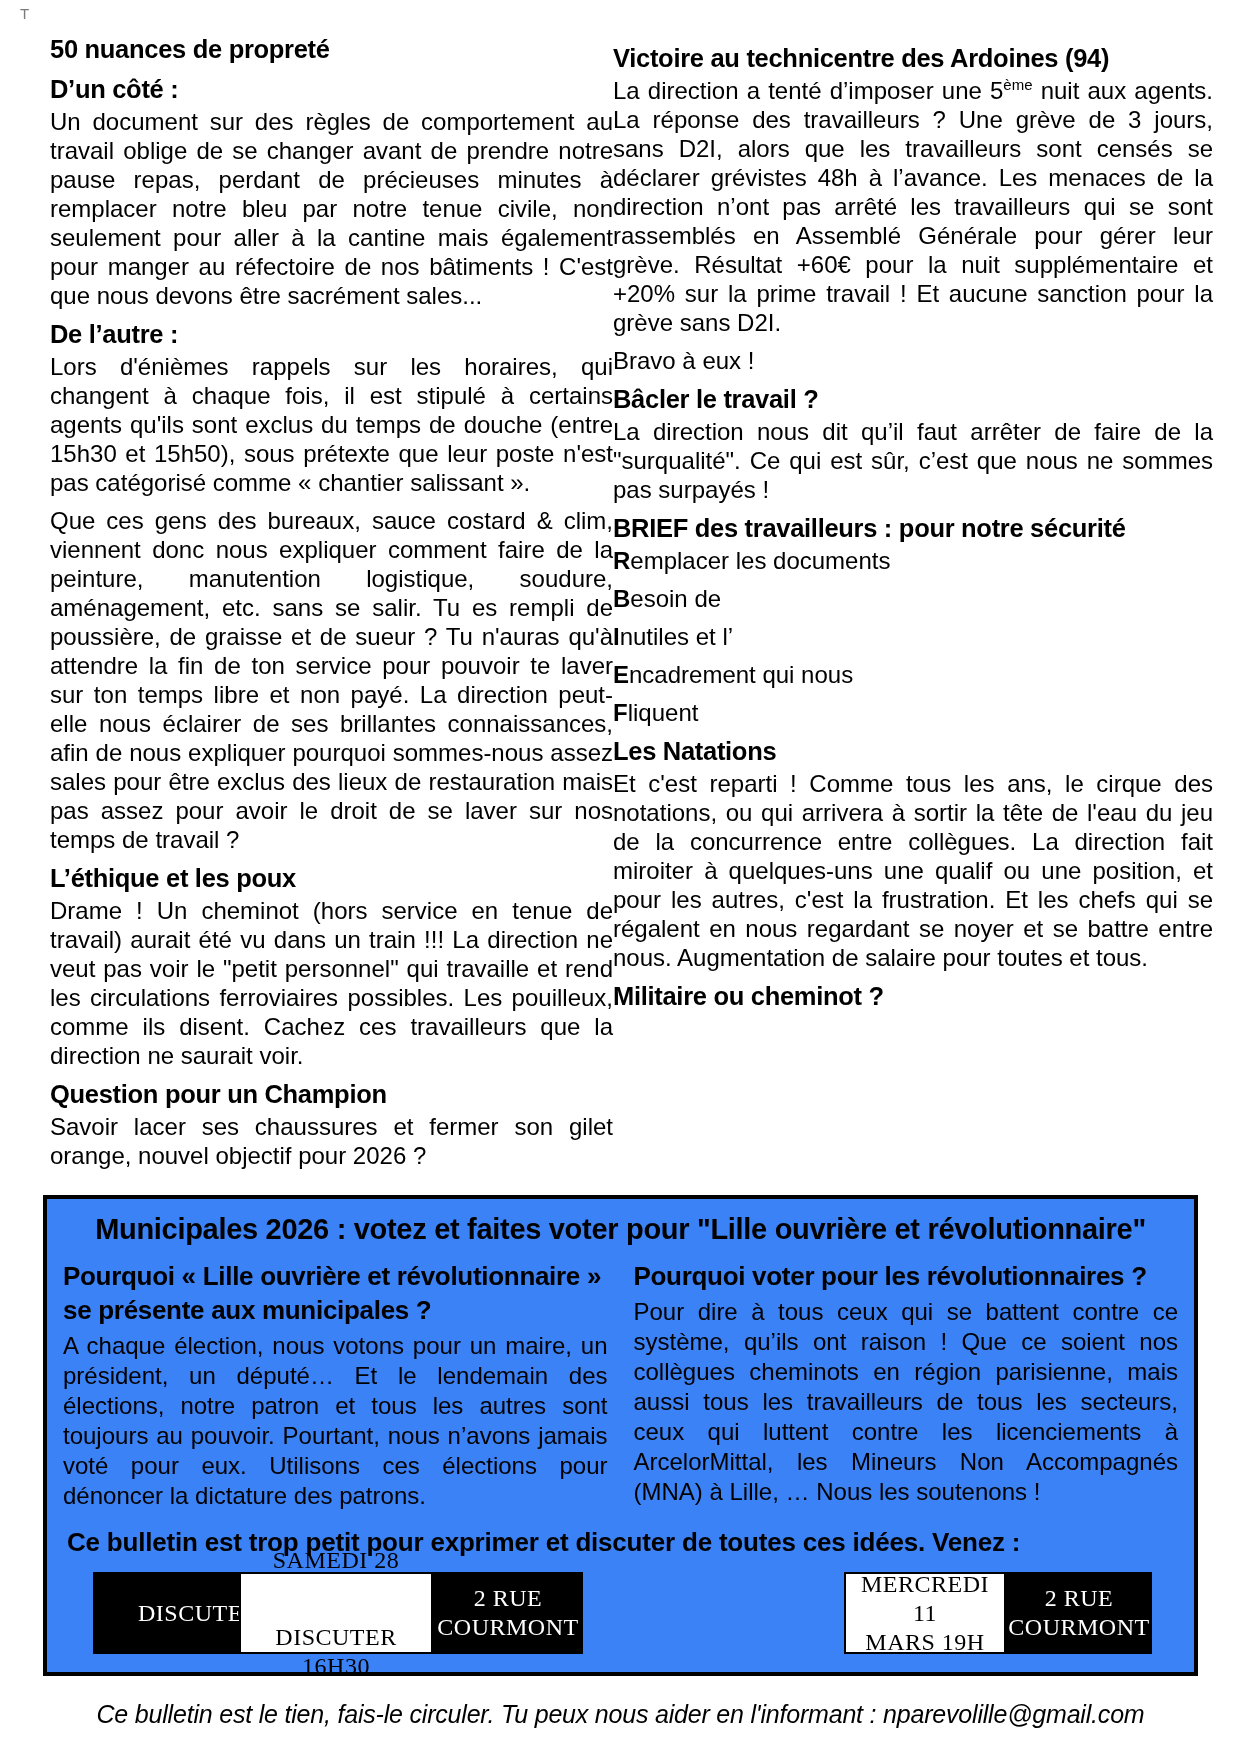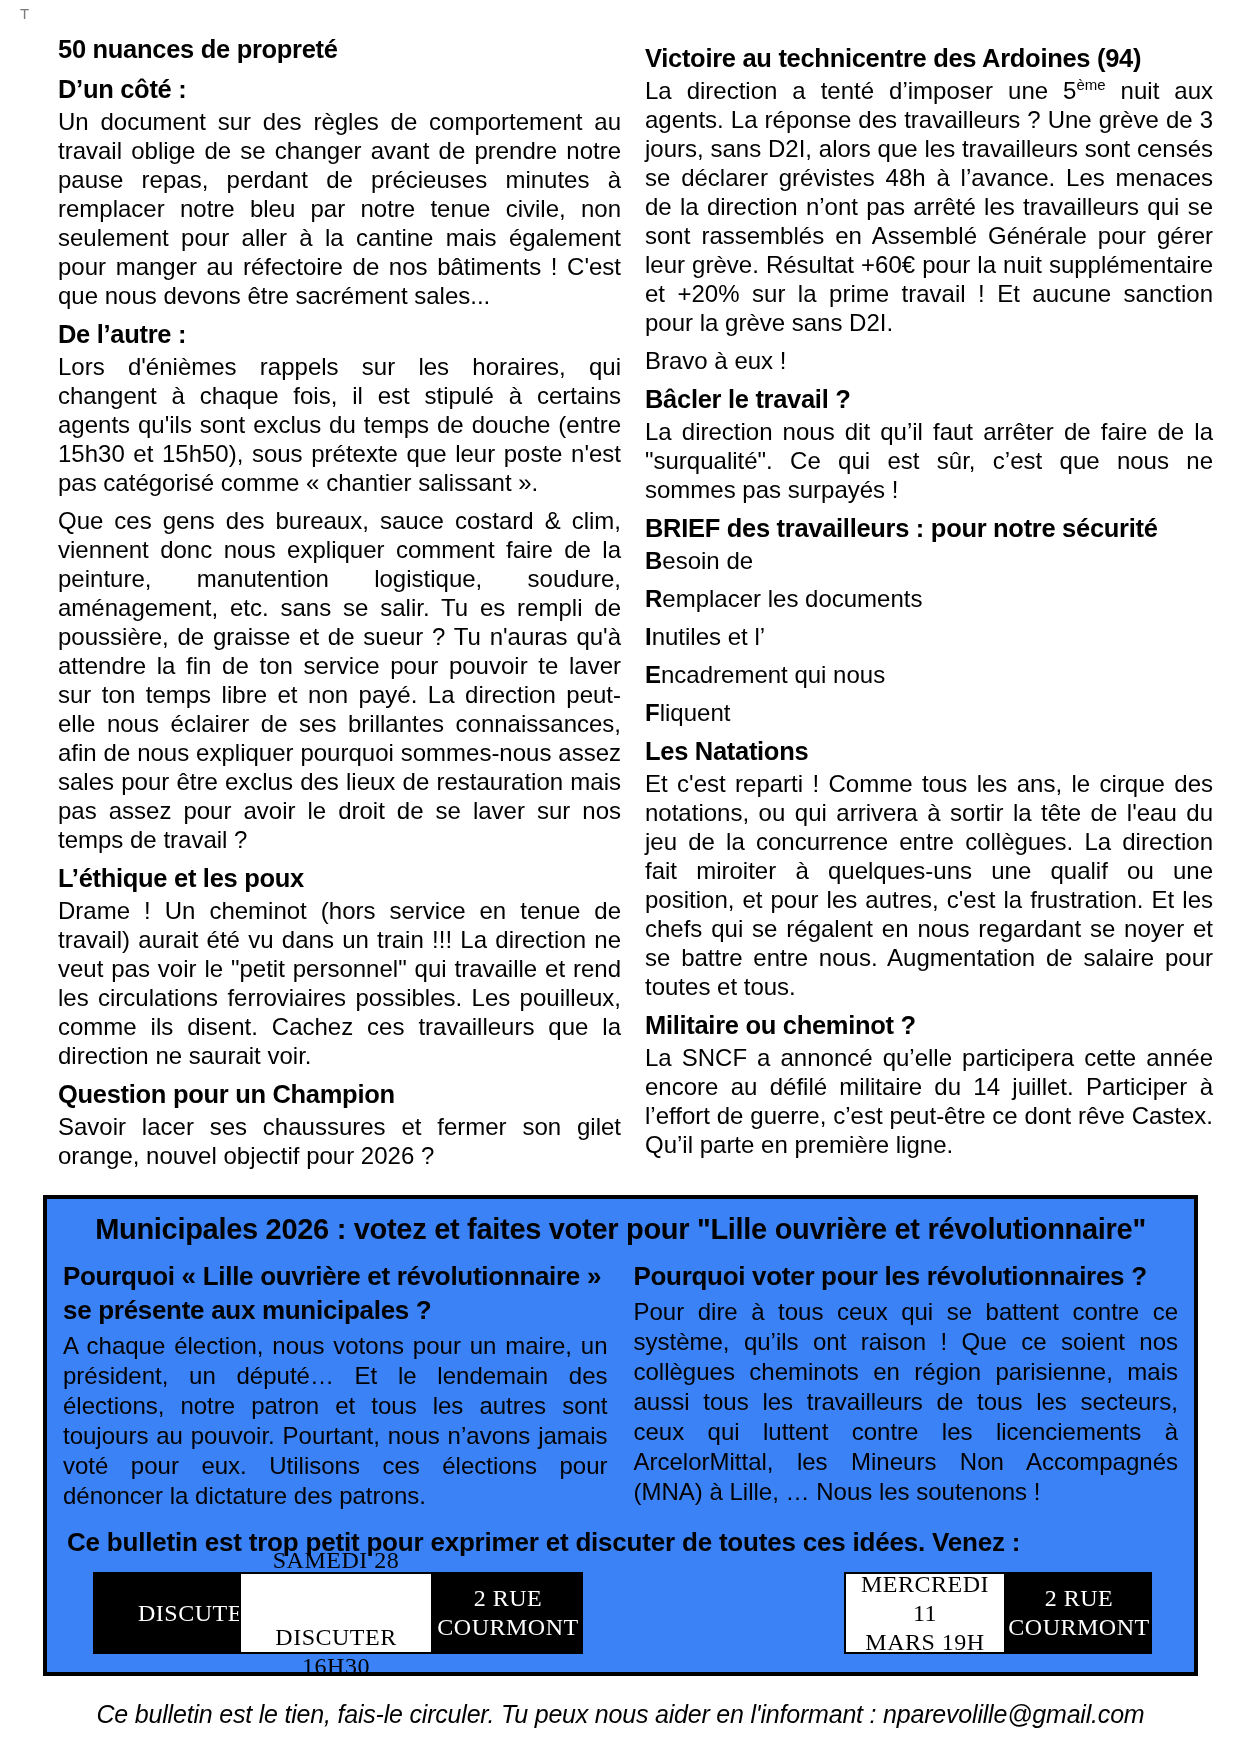--- a/index.html
+++ b/index.html
@@ -10,22 +10,20 @@
     font-family:"Liberation Sans","DejaVu Sans",sans-serif;
     overflow:hidden;
   }
   .corner-mark{
     position:absolute;top:5px;left:20px;
     font-size:15px;color:#7a7a7a;
   }
   .columns{
     display:flex;
     padding:34px 28px 0 50px;
-    gap:24px;
-    margin-left:8px;
   }
   .col-left{flex:0 0 563px;}
   .col-right{flex:1;min-width:0;}
   .col h1,.col h2{
     font-size:25.5px;font-weight:bold;
     line-height:31px;margin:9px 0 2px 0;
     letter-spacing:-0.3px;white-space:nowrap;
   }
   .col h1{margin-top:0;}
   .col p{
@@ -109,30 +107,29 @@
     </div>
 
     <div class="col col-right">
       <h2>Victoire au technicentre des Ardoines (94)</h2>
       <p><span>La direction a tenté d’imposer une 5</span><sup>ème</sup><span> nuit aux agents. La réponse des travailleurs ? Une grève de 3 jours, sans D2I, alors que les travailleurs sont censés se déclarer grévistes 48h à l’avance. Les menaces de la direction n’ont pas arrêté les travailleurs qui se sont rassemblés en Assemblé Générale pour gérer leur grève. Résultat +60€ pour la nuit supplémentaire et +20% sur la prime travail ! Et aucune sanction pour la grève sans D2I.</span></p>
       <p class="noj">Bravo à eux !</p>
       <h2>Bâcler le travail ?</h2>
       <p>La direction nous dit qu’il faut arrêter de faire de la "surqualité". Ce qui est sûr, c’est que nous ne sommes pas surpayés !</p>
       <h2>BRIEF des travailleurs : pour notre sécurité</h2>
       <div class="brief-block">
+        <p class="brief-line"><b>R</b><span>emplacer les documents</span></p>
         <p class="brief-line"><b>B</b><span>esoin de</span></p>
-        <p class="brief-line"><b>R</b><span>emplacer les documents</span></p>
         <p class="brief-line"><b>I</b><span>nutiles et l’</span></p>
         <p class="brief-line"><b>E</b><span>ncadrement qui nous</span></p>
         <p class="brief-line"><b>F</b><span>liquent</span></p>
       </div>
       <h2>Les Natations</h2>
       <p>Et c'est reparti ! Comme tous les ans, le cirque des notations, ou qui arrivera à sortir la tête de l'eau du jeu de la concurrence entre collègues. La direction fait miroiter à quelques-uns une qualif ou une position, et pour les autres, c'est la frustration. Et les chefs qui se régalent en nous regardant se noyer et se battre entre nous. Augmentation de salaire pour toutes et tous.</p>
       <h2>Militaire ou cheminot ?</h2>
-      <p>La SNCF a annoncé qu’elle participera cette année encore au défilé militaire du 14 juillet. Participer à l’effort de guerre, c’est peut-être ce dont rêve Castex. Qu’il parte en première ligne.</p>
     </div>
   </div>
 
   <div class="box">
     <div class="box-title">Municipales 2026 : votez et faites voter pour "Lille ouvrière et révolutionnaire"</div>
     <div class="box-columns">
       <div class="box-col">
         <h2>Pourquoi « Lille ouvrière et révolutionnaire » se présente aux municipales ?</h2>
         <p>A chaque élection, nous votons pour un maire, un président, un député… Et le lendemain des élections, notre patron et tous les autres sont toujours au pouvoir. Pourtant, nous n’avons jamais voté pour eux. Utilisons ces élections pour dénoncer la dictature des patrons.</p>
       </div>

